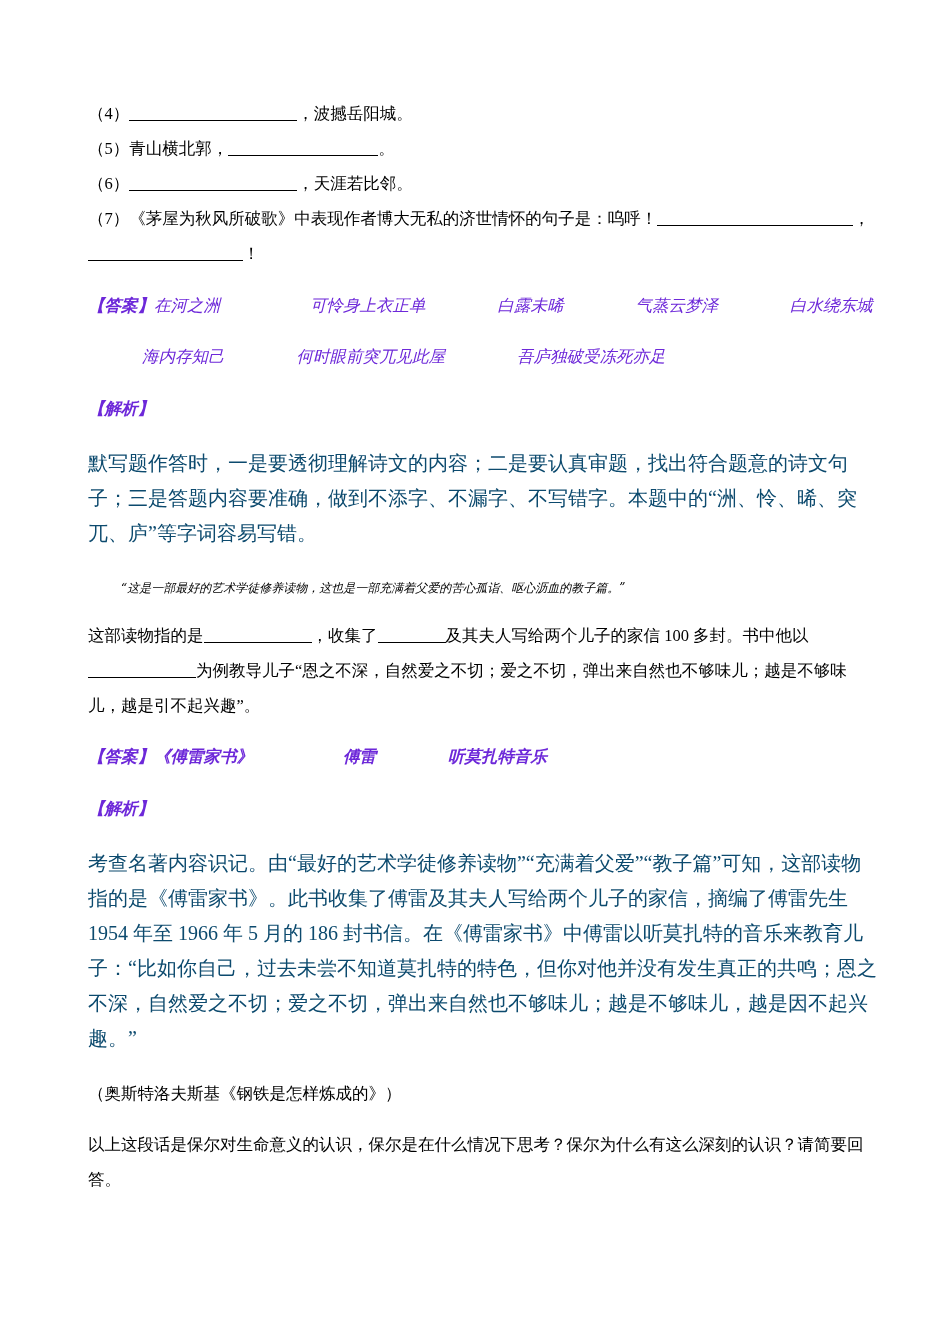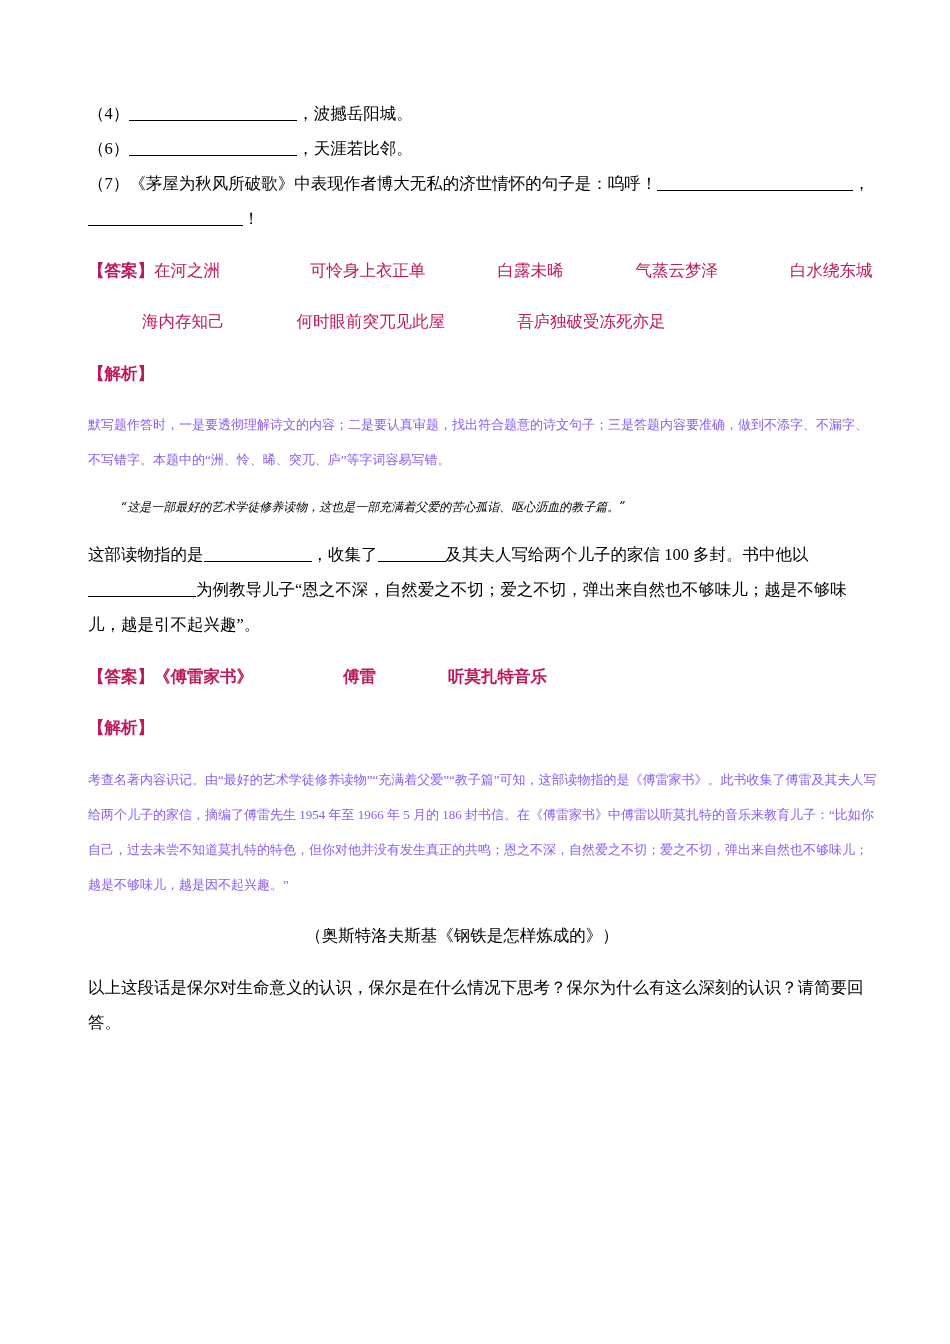--- a/index.html
+++ b/index.html
@@ -59,42 +59,44 @@
   .b-short{ width: 108px; }
   .b-mini { width: 68px; }
   .b-fill { width: 196px; }
   .b-end  { width: 155px; }
   .gap-md { display: inline-block; width: 54px; }
   .gap-lg { display: inline-block; width: 72px; }
   .gap-xl { display: inline-block; width: 90px; }
   .answer-line {
     font-size: 16.5px;
     line-height: 35px;
-    color: #be185d;
+    color: #6d28d9;
+    font-style: italic;
   }
   .explain-body {
-    font-size: 13px;
+    font-size: 20px;
     line-height: 35px;
-    color: #8b5cf6;
+    color: #0c4a6e;
   }
   .src-right {
     font-size: 16.5px;
     line-height: 35px;
-    text-align: center;
+    text-align: left;
     padding-right: 42px;
   }
 </style>
 </head>
 <body>
 
 <div class="page">
   <div class="content">
 
     <p class="line"><span>（4）</span><span class="blank b-long"></span><span>，波撼岳阳城。</span></p>
 
+    <p class="line"><span>（5）青山横北郭，</span><span class="blank b-med"></span><span>。</span></p>
 
     <p class="line"><span>（6）</span><span class="blank b-long"></span><span>，天涯若比邻。</span></p>
 
     <p class="line"><span>（7）《茅屋为秋风所破歌》中表现作者博大无私的济世情怀的句子是：呜呼！</span><span class="blank b-fill"></span><span>，</span></p>
 
     <p class="line"><span class="blank b-end"></span><span>！</span></p>
 
     <p class="answer-line"><span class="bold">【答案】</span><span>在河之洲</span><span class="gap-xl"></span><span>可怜身上衣正单</span><span class="gap-lg"></span><span>白露未晞</span><span class="gap-lg"></span><span>气蒸云梦泽</span><span class="gap-lg"></span><span>白水绕东城</span></p>
 
     <p class="answer-line"><span class="gap-md"></span><span>海内存知己</span><span class="gap-lg"></span><span>何时眼前突兀见此屋</span><span class="gap-lg"></span><span>吾庐独破受冻死亦足</span></p>

